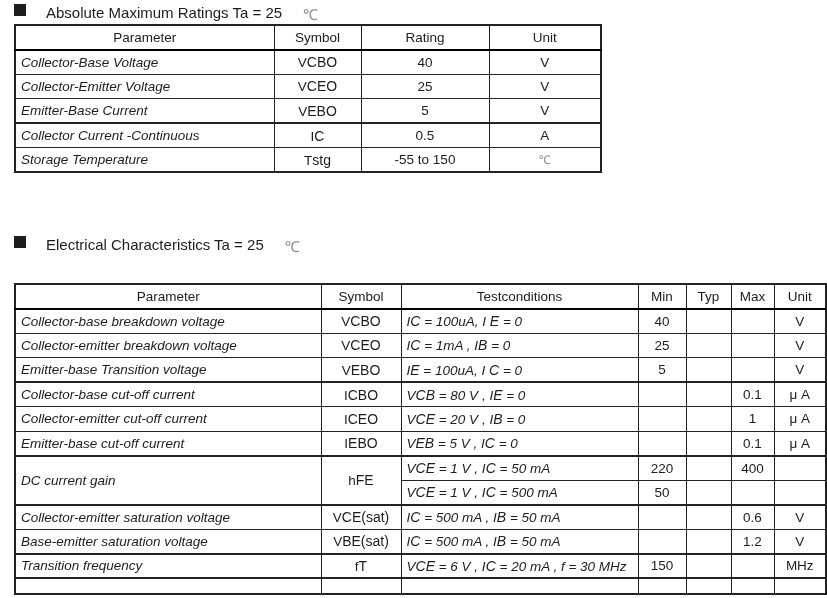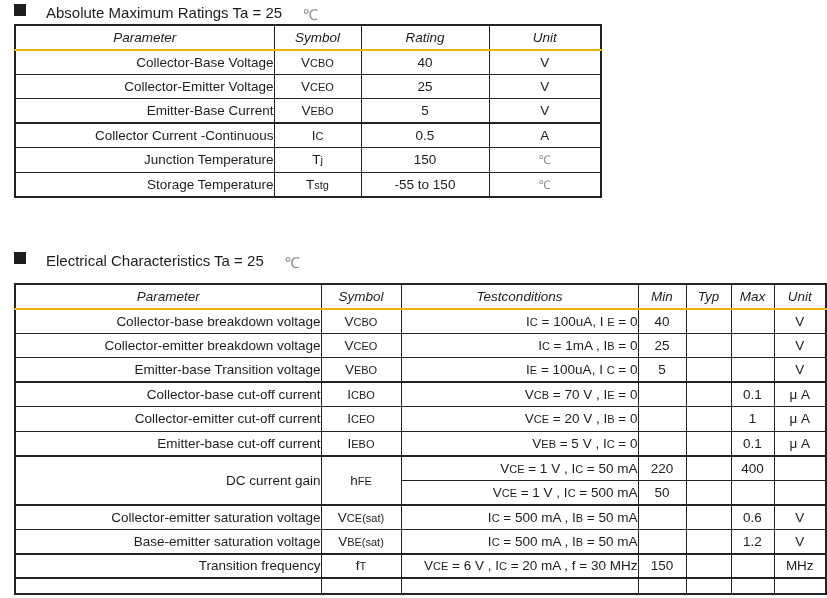--- a/index.html
+++ b/index.html
@@ -16,21 +16,21 @@
   .section-title {
     position: absolute;
     left: 14px;
     display: flex;
     gap: 20px;
     font-size: 15px;
     color: #1d1d1f;
     white-space: nowrap;
   }
   #title1 { top: 4px; }
-  #title2 { top: 252px; }
+  #title2 { top: 236px; }
   .bullet {
     display: inline-block;
     width: 12px;
     height: 12px;
     background: #1d1d1f;
     flex: 0 0 auto;
   }
   .degree { color: #8a8a8a; margin-left: 1px; }
 
   table {
@@ -49,26 +49,26 @@
     height: 24.5px;
     font-size: 13.5px;
     font-weight: normal;
     color: #1d1d1f;
     padding: 0;
     text-align: center;
     white-space: nowrap;
     overflow: hidden;
     vertical-align: middle;
   }
-  thead th { border-bottom: 2px solid #eab308; font-style: italic; }
-  td.left { text-align: right; padding-left: 5px; }
+  thead th { border-bottom: 2px solid #000000; }
+  td.left { text-align: left; padding-left: 5px; font-style: italic; }
   tr.group-end td { border-bottom-width: 2px; }
   td.gb { border-bottom-width: 2px; margin-top: 8px; }
   td.muted { color: #8a8a8a; font-size: 12px; }
-  .sc { font-size: 11px; }
+  .sc { font-size: 14px; }
   tr.partial td { height: 16px; }
 </style>
 </head>
 <body>
 
 <div class="page">
 
   <div class="section-title" id="title1">
     <span class="bullet"></span>
     <span>Absolute Maximum Ratings Ta = 25</span>
@@ -107,26 +107,20 @@
           <td class="left">Emitter-Base Current</td>
           <td><span>V</span><span class="sc">EBO</span></td>
           <td>5</td>
           <td>V</td>
         </tr>
         <tr>
           <td class="left">Collector Current -Continuous</td>
           <td><span>I</span><span class="sc">C</span></td>
           <td>0.5</td>
           <td>A</td>
-        </tr>
-        <tr>
-          <td class="left">Junction Temperature</td>
-          <td><span>T</span><span class="sc">j</span></td>
-          <td>150</td>
-          <td class="muted">℃</td>
         </tr>
         <tr>
           <td class="left">Storage Temperature</td>
           <td><span>T</span><span class="sc">stg</span></td>
           <td>-55 to 150</td>
           <td class="muted">℃</td>
         </tr>
       </tbody>
   </table>
 
@@ -181,21 +175,21 @@
           <td><span>V</span><span class="sc">EBO</span></td>
           <td class="left"><span>I</span><span class="sc">E</span><span> = 100uA, I </span><span class="sc">C</span><span> = 0</span></td>
           <td>5</td>
           <td></td>
           <td></td>
           <td>V</td>
         </tr>
         <tr>
           <td class="left">Collector-base cut-off current</td>
           <td><span>I</span><span class="sc">CBO</span></td>
-          <td class="left"><span>V</span><span class="sc">CB</span><span> = 70 V , I</span><span class="sc">E</span><span> = 0</span></td>
+          <td class="left"><span>V</span><span class="sc">CB</span><span> = 80 V , I</span><span class="sc">E</span><span> = 0</span></td>
           <td></td>
           <td></td>
           <td>0.1</td>
           <td>μ A</td>
         </tr>
         <tr>
           <td class="left">Collector-emitter cut-off current</td>
           <td><span>I</span><span class="sc">CEO</span></td>
           <td class="left"><span>V</span><span class="sc">CE</span><span> = 20 V , I</span><span class="sc">B</span><span> = 0</span></td>
           <td></td>

